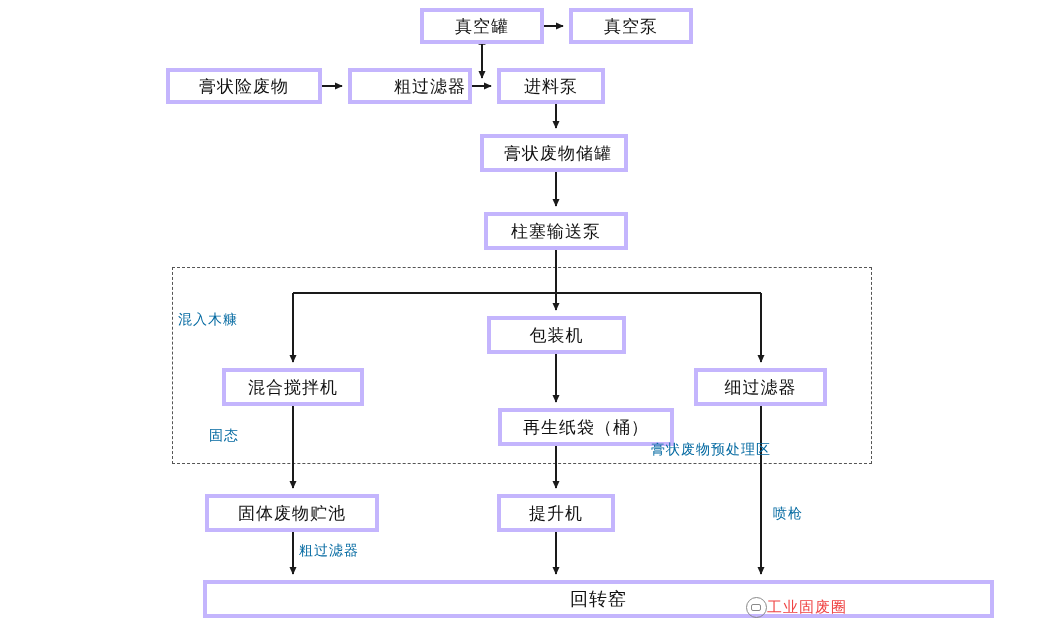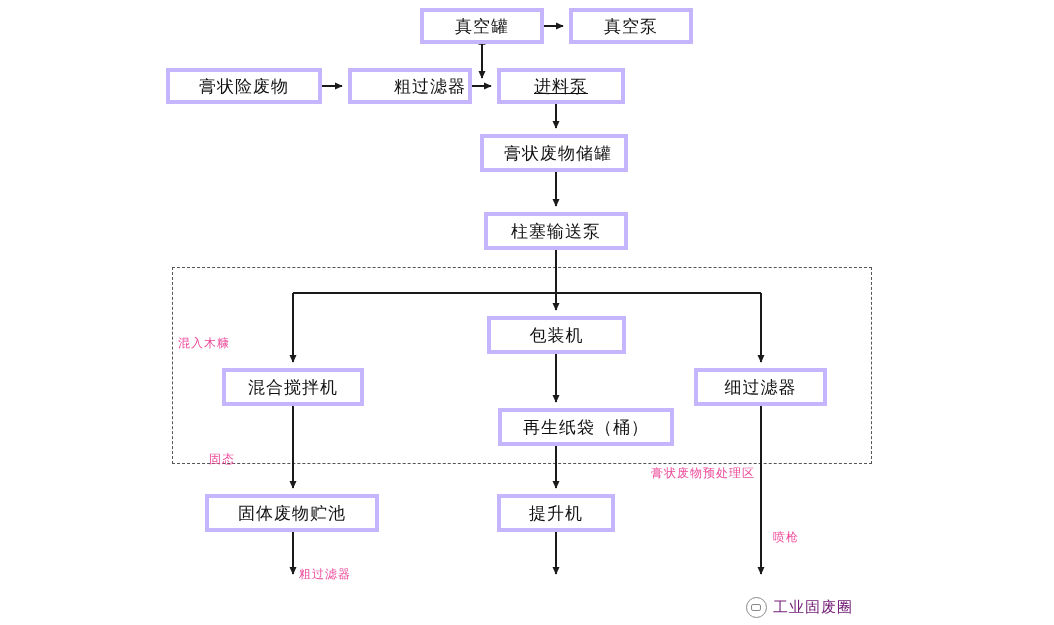--- a/index.html
+++ b/index.html
@@ -34,41 +34,39 @@
     font-size: 18px;
   }
   .dashed-zone {
     position: absolute;
     box-sizing: border-box;
     border: 1px dashed #555555;
     background: transparent;
   }
   .free-label {
     position: absolute;
-    font-size: 12px;
-    color: #ec4899;
+    font-size: 14px;
+    color: #0369a1;
     letter-spacing: 1px;
     white-space: nowrap;
-    margin-top: 24px;
   }
   .arrow-svg {
     position: absolute;
     left: 0;
     top: 0;
     width: 1054px;
     height: 625px;
     pointer-events: none;
   }
   .wm {
     position: absolute;
     display: flex;
     align-items: center;
-    gap: 6px;
     font-size: 15px;
-    color: #701a75;
+    color: #ef4444;
     letter-spacing: 1px;
     white-space: nowrap;
   }
   .wm-logo {
     width: 19px;
     height: 19px;
     border-radius: 50%;
     border: 1.5px solid #8a8a8a;
     position: relative;
     flex: none;
@@ -136,29 +134,30 @@
       <line x1="556" y1="532" x2="556" y2="574" marker-end="url(#ah)"></line>
 
       <line x1="761" y1="406" x2="761" y2="574" marker-end="url(#ah)"></line>
     </g>
   </svg>
 
   <div class="node" id="node-0" style="left: 420px; top: 8px; width: 124px; height: 36px;">真空罐</div>
   <div class="node" id="node-1" style="left: 569px; top: 8px; width: 124px; height: 36px;">真空泵</div>
   <div class="node" id="node-2" style="left: 166px; top: 68px; width: 156px; height: 36px;">膏状险废物</div>
   <div class="node" id="node-3" style="left: 348px; top: 68px; width: 124px; height: 36px; padding-left: 40px;">粗过滤器</div>
-  <div class="node" id="node-4" style="left: 497px; top: 68px; width: 128px; height: 36px; text-decoration: underline;">进料泵</div>
+  <div class="node" id="node-4" style="left: 497px; top: 68px; width: 108px; height: 36px;">进料泵</div>
   <div class="node" id="node-5" style="left: 480px; top: 134px; width: 148px; height: 38px; padding-left: 8px;">膏状废物储罐</div>
   <div class="node" id="node-7" style="left: 487px; top: 316px; width: 139px; height: 38px;">包装机</div>
   <div class="node" id="node-6" style="left: 484px; top: 212px; width: 144px; height: 38px;">柱塞输送泵</div>
   <div class="node" id="node-8" style="left: 222px; top: 368px; width: 142px; height: 38px;">混合搅拌机</div>
   <div class="node" id="node-9" style="left: 694px; top: 368px; width: 133px; height: 38px;">细过滤器</div>
   <div class="node" id="node-10" style="left: 470px; top: 408px; width: 176px; height: 38px; margin-left: 28px;">再生纸袋（桶）</div>
   <div class="node" id="node-11" style="left: 205px; top: 494px; width: 174px; height: 38px;">固体废物贮池</div>
   <div class="node" id="node-12" style="left: 497px; top: 494px; width: 118px; height: 38px;">提升机</div>
+  <div class="node kiln" id="node-13" style="left: 203px; top: 580px; width: 791px; height: 38px;">回转窑</div>
 
   <div class="free-label" id="label-0" style="left: 178px; top: 311px;">混入木糠</div>
   <div class="free-label" id="label-1" style="left: 209px; top: 427px;">固态</div>
   <div class="free-label" id="label-2" style="left: 299px; top: 542px;">粗过滤器</div>
   <div class="free-label" id="label-3" style="left: 773px; top: 505px;">喷枪</div>
   <div class="free-label" id="zone-label" style="left: 651px; top: 441px;">膏状废物预处理区</div>
 
   <div class="wm" id="watermark" style="left: 746px; top: 597px;">
     <span class="wm-logo"></span>
     <span>工业固废圈</span>

